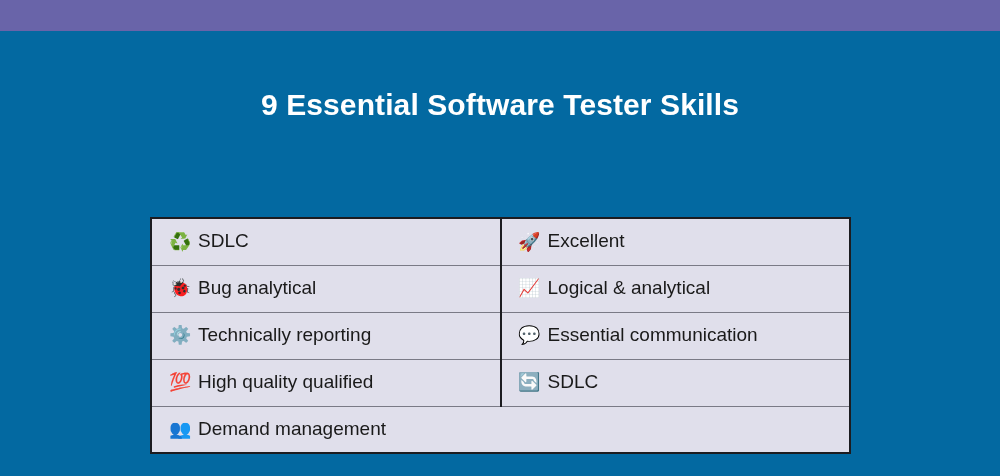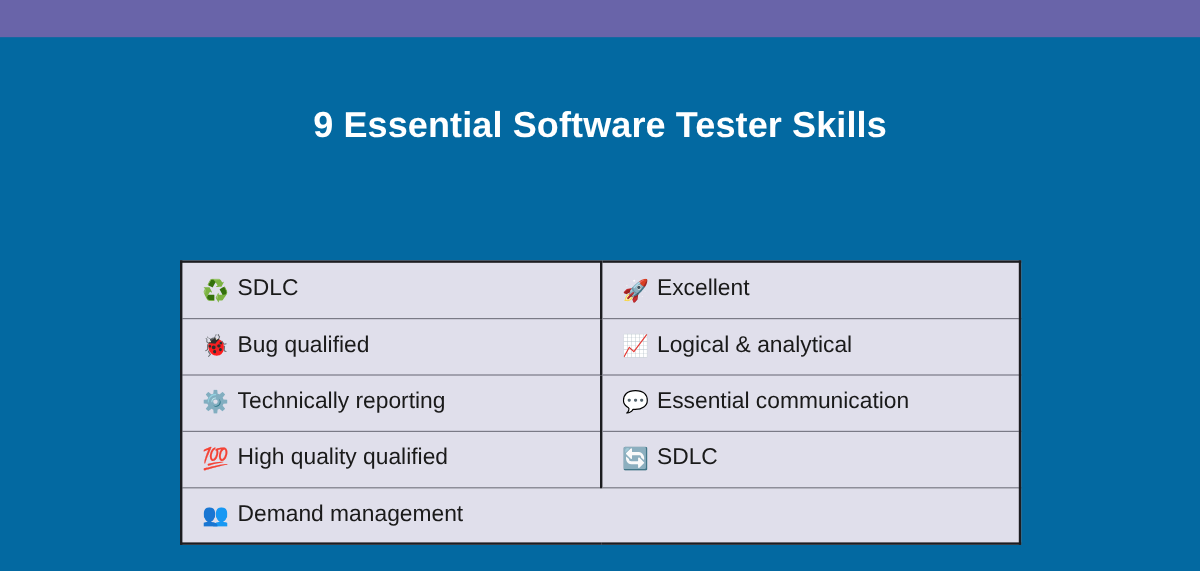--- a/index.html
+++ b/index.html
@@ -129,21 +129,21 @@
               <span class="emoji">🚀</span>
               <span class="cell-label">Excellent</span>
             </span>
           </td>
         </tr>
 
         <tr>
           <td style="background: rgb(224, 223, 235); color: rgb(26, 26, 26);">
             <span class="cell-inner">
               <span class="emoji">🐞</span>
-              <span class="cell-label">Bug qualified</span>
+              <span class="cell-label">Bug analytical</span>
             </span>
           </td>
           <td class="last-col" style="background: rgb(224, 223, 235); color: rgb(26, 26, 26);">
             <span class="cell-inner">
               <span class="emoji">📈</span>
               <span class="cell-label">Logical &amp; analytical</span>
             </span>
           </td>
         </tr>
 

